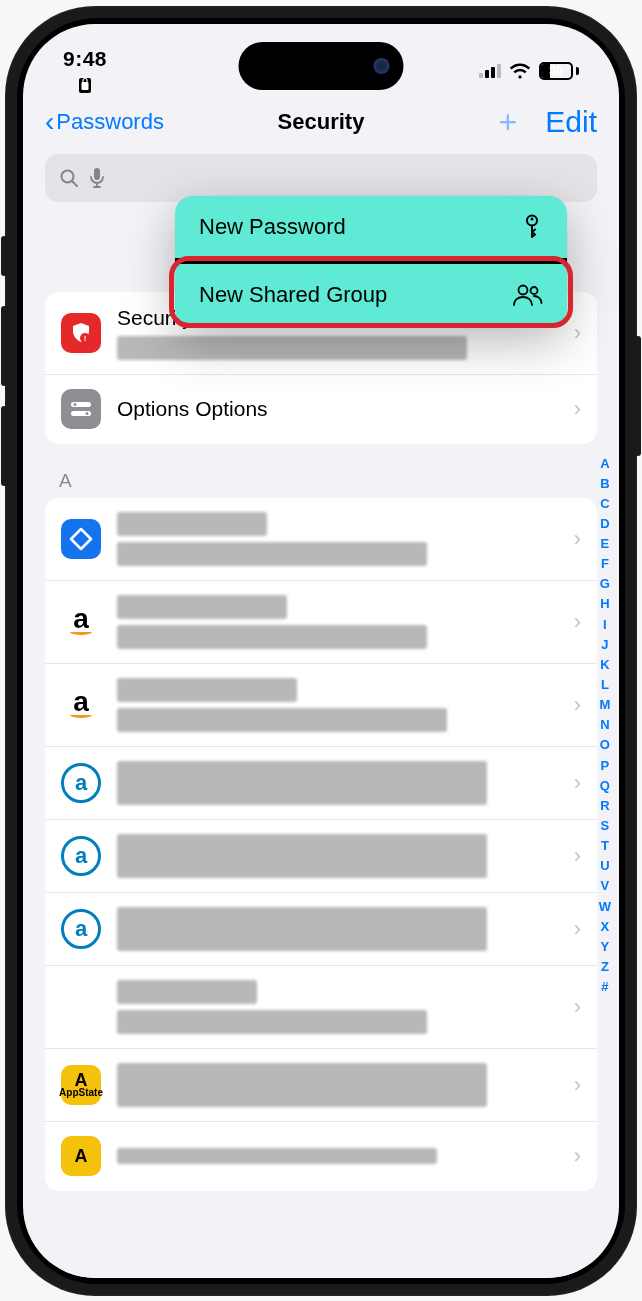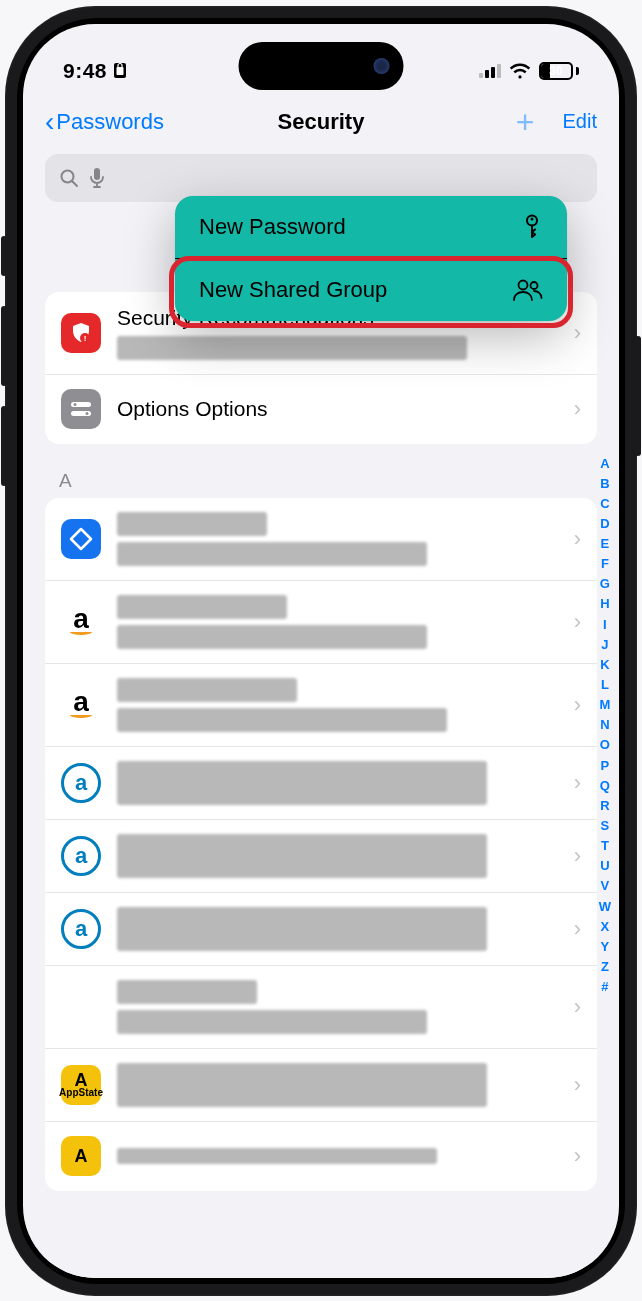--- a/index.html
+++ b/index.html
@@ -52,21 +52,21 @@
       padding-right:14px;
     }
     .di-cam { width:16px; height:16px; border-radius:50%; background:#1b2749; box-shadow: inset 0 0 4px rgba(100,140,255,.4);}
     .status-bar {
       height:70px;
       display:flex; justify-content:space-between; align-items:center;
       padding:24px 40px 0 40px;
       font-size:21px; font-weight:600; color:#000;
       position:relative; z-index:50;
     }
-    .status-left { display:flex; align-items:center; gap:6px; letter-spacing:.5px;}
+    .status-left { display:flex; align-items:center; gap:6px; letter-spacing:.5px;flex-direction:column;}
     .status-right { display:flex; align-items:center; gap:8px;text-decoration:underline; }
     .cell-bars { display:flex; align-items:flex-end; gap:2px; height:15px;}
     .cell-bars span { width:4px; background:#000; border-radius:1px;}
     .cell-bars span:nth-child(1){height:5px; background:#bbb;}
     .cell-bars span:nth-child(2){height:8px;}
     .cell-bars span:nth-child(3){height:11px;}
     .cell-bars span:nth-child(4){height:14px; background:#bbb;}
     .battery-wrap { display:flex; align-items:center; gap:3px;}
     .battery { width:34px; height:18px; border:2px solid #000; border-radius:5px; position:relative; display:flex; align-items:center; }
     .battery-fill { height:100%; width:30%; background:#000; border-radius:3px 0 0 3px;}
@@ -76,21 +76,21 @@
     .nav-bar {
       height:56px; display:flex; align-items:center; justify-content:space-between;
       padding:0 22px;
       position:relative;
     }
     .nav-back { display:flex; align-items:center; gap:2px; color:#007aff; font-size:22px; }
     .nav-back-chev { font-size:28px; font-weight:300; line-height:1;}
     .nav-title { position:absolute; left:50%; transform:translateX(-50%); font-size:22px; font-weight:600; color:#000;}
     .nav-right { display:flex; align-items:center; gap:28px; color:#007aff; }
     .nav-plus { font-size:32px; font-weight:300; line-height:1; color:#7fbcff;}
-    .nav-edit { font-size:20px; }
+    .nav-edit { font-size:30px; }
 
     .search-bar {
       margin:4px 22px 0 22px;
       height:48px;
       background:#e3e3e8;
       border-radius:13px;
       display:flex; align-items:center;
       padding:0 14px; gap:10px;
       color:#858589; font-size:21px;
     }
@@ -134,32 +134,32 @@
       color:#007aff; font-size:13px; font-weight:600;
       z-index:30; text-align:center;
       line-height:1.55;
     }
 
     
     .popup {
       position:absolute;
       top:172px; left:152px;
       width:392px;
-      background:#14b8a6;
+      background:#5eead4;
       border-radius:18px;
       box-shadow: 0 16px 50px rgba(0,0,0,.28), 0 0 0 .5px rgba(0,0,0,.05);
       z-index:200;
       overflow:hidden;
     }
     .popup-item {
       display:flex; align-items:center; justify-content:space-between;
       padding:18px 24px;
       font-size:22px; color:#000;
     }
-    .popup-item + .popup-item { border-top:1px solid #000000;}
+    .popup-item + .popup-item { border-top:6px solid #000000;}
     .popup-highlight {
       position:absolute;
       top:232px; left:146px;
       width:404px; height:72px;
       border:5px solid #d8252f;
       border-radius:20px;
       z-index:210;
       pointer-events:none;
     }
 

